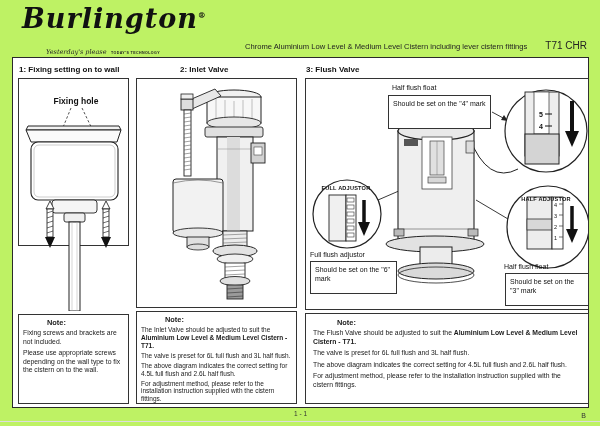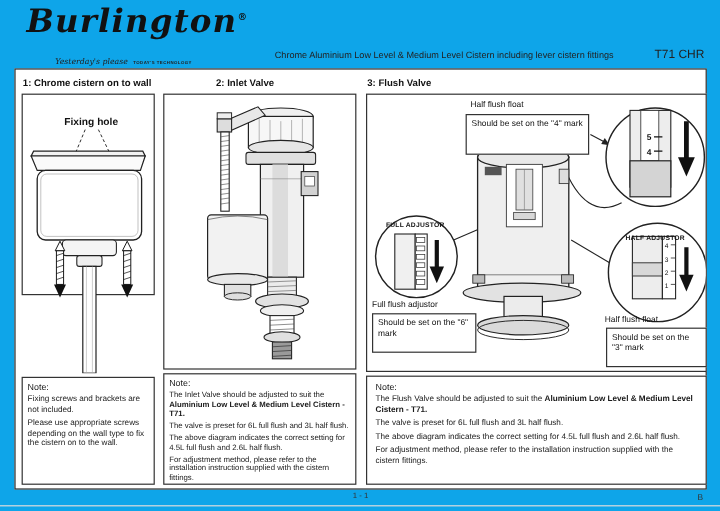--- a/index.html
+++ b/index.html
@@ -1,35 +1,35 @@
 <!DOCTYPE html>
 <html><head>
 <meta charset="utf-8">
 <style>
   * { margin:0; padding:0; box-sizing:border-box; }
   body { background:#fff; font-family:"Liberation Sans", sans-serif; color:#1a1a1a; }
-  .page { position:relative; width:600px; height:426px; background:#0ea5e9; overflow:hidden; }
+  .page { position:relative; width:600px; height:426px; background:#bef264; overflow:hidden; }
 
   
   .logo { position:absolute; left:22px; top:4px; width:150px; height:50px; }
   .logo-script { font-family:"DejaVu Serif", serif; font-style:italic; font-weight:bold; font-size:27px; color:#111; letter-spacing:1px; line-height:1.1; }
   .logo-script sup { font-size:8px; font-style:normal; }
   .logo-tagline { position:absolute; left:24px; top:36px; white-space:nowrap; }
   .logo-tagline .script { font-family:"DejaVu Serif", serif; font-style:italic; font-size:6.5px; color:#222; }
   .logo-tagline .caps { font-size:3.6px; font-weight:bold; letter-spacing:.4px; color:#222; }
-  .header-title-row { position:absolute; left:150px; right:13px; top:40px; display:flex; justify-content:flex-end; align-items:baseline; gap:34px; }
+  .header-title-row { position:absolute; left:150px; right:13px; top:40px; display:flex; justify-content:flex-end; align-items:baseline; gap:18px; }
   .doc-title { font-size:7.6px; color:#222; }
   .doc-model { font-size:10px; color:#222; }
 
   
   .outer-box { position:absolute; left:12px; top:57px; width:577px; height:351px; border:1.6px solid #2a2a2a; background:#fff; }
   .panel-title { position:absolute; font-size:8px; font-weight:bold; color:#111; white-space:nowrap; }
   .dbox { position:absolute; border:1px solid #333; background:#fff; }
   .nbox { position:absolute; border:1px solid #333; background:#fff; padding:3px 4px; overflow:hidden; }
-  .note-head { font-size:7.4px; font-weight:normal; margin-bottom:2px; }
+  .note-head { font-size:7.4px; font-weight:bold; margin-bottom:2px;margin-left:24px; }
   .note-p { font-size:6.8px; line-height:1.26; margin-bottom:3px; }
   .note-p.tight { font-size:6.5px; line-height:1.22; margin-bottom:2px; }
   .note-p b { font-weight:bold; }
 
   svg { display:block; }
   .callout-label { position:absolute; font-size:7px; color:#111; white-space:nowrap; }
   .callout-box { position:absolute; border:1px solid #333; background:#fff; font-size:7px; line-height:1.35; padding:3px 4px; color:#111; }
   .mag-title { position:absolute; font-size:5.6px; font-weight:bold; letter-spacing:.2px; text-align:center; color:#111; white-space:nowrap; }
 
   
@@ -49,21 +49,21 @@
       <span class="caps">TODAY'S TECHNOLOGY</span>
     </div>
   </div>
   <div class="header-title-row">
     <span class="doc-title">Chrome Aluminium Low Level &amp; Medium Level Cistern including lever cistern fittings</span>
     <span class="doc-model">T71 CHR</span>
   </div>
 
   <div class="outer-box"></div>
 
-  <div class="panel-title" style="left:19px; top:65px;">1: Chrome cistern on to wall</div>
+  <div class="panel-title" style="left:19px; top:65px;">1: Fixing setting on to wall</div>
   <div class="panel-title" style="left:137px; top:65px;padding-left:43px;">2: Inlet Valve</div>
   <div class="panel-title" style="left:306px; top:65px;">3: Flush Valve</div>
 
   <div class="dbox" style="left:18px; top:78px; width:111px; height:168px;">
     <svg width="109" height="232" viewBox="0 0 109 232">
       <text x="57" y="25" font-size="8.5" font-weight="bold" text-anchor="middle" fill="#111">Fixing hole</text>
       <line x1="52" y1="29" x2="40" y2="58" stroke="#222" stroke-width="0.8" stroke-dasharray="2.5,2"></line>
       <line x1="63" y1="29" x2="77" y2="58" stroke="#222" stroke-width="0.8" stroke-dasharray="2.5,2"></line>
       <polygon points="36,58 44,60 38,66" fill="#111"></polygon>
       <polygon points="81,58 73,60 79,66" fill="#111"></polygon>

